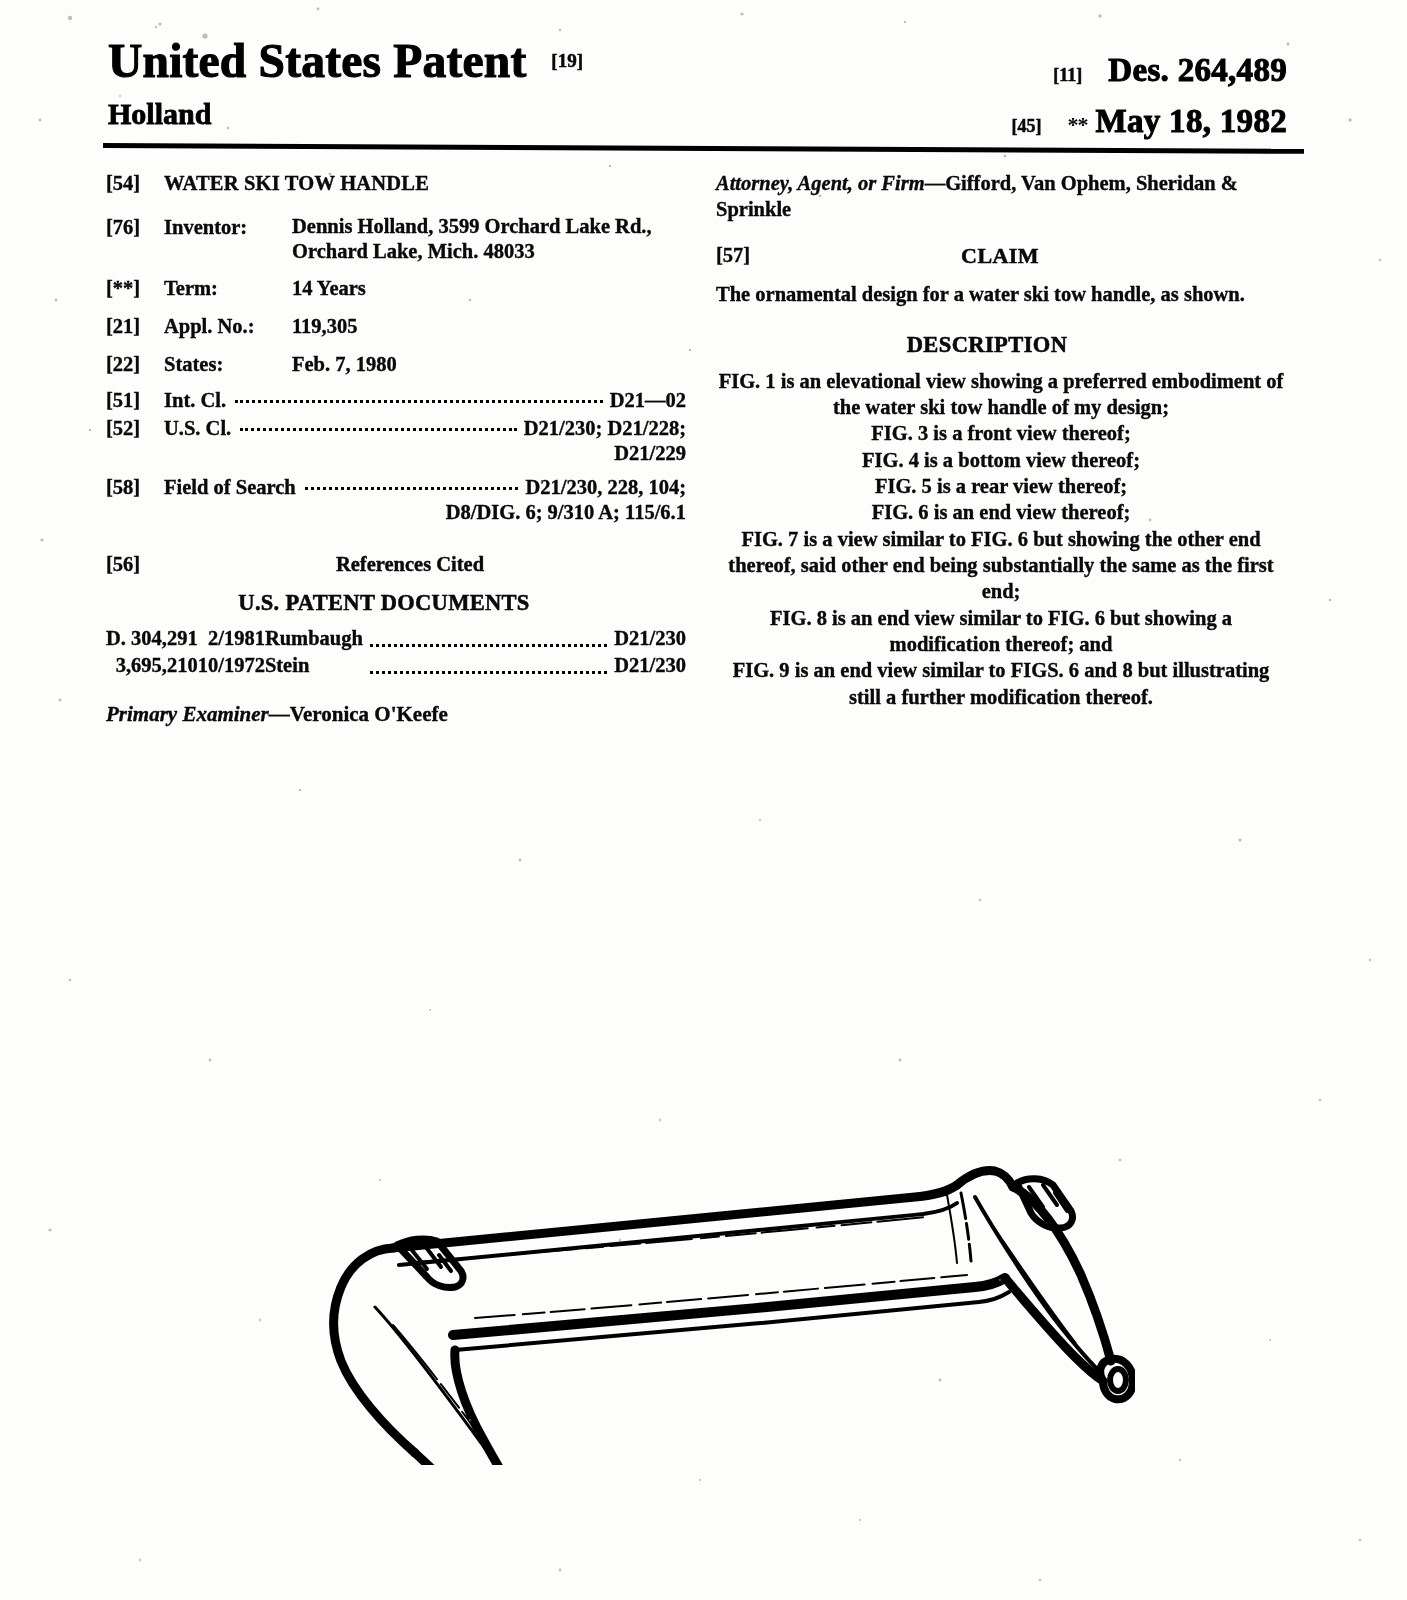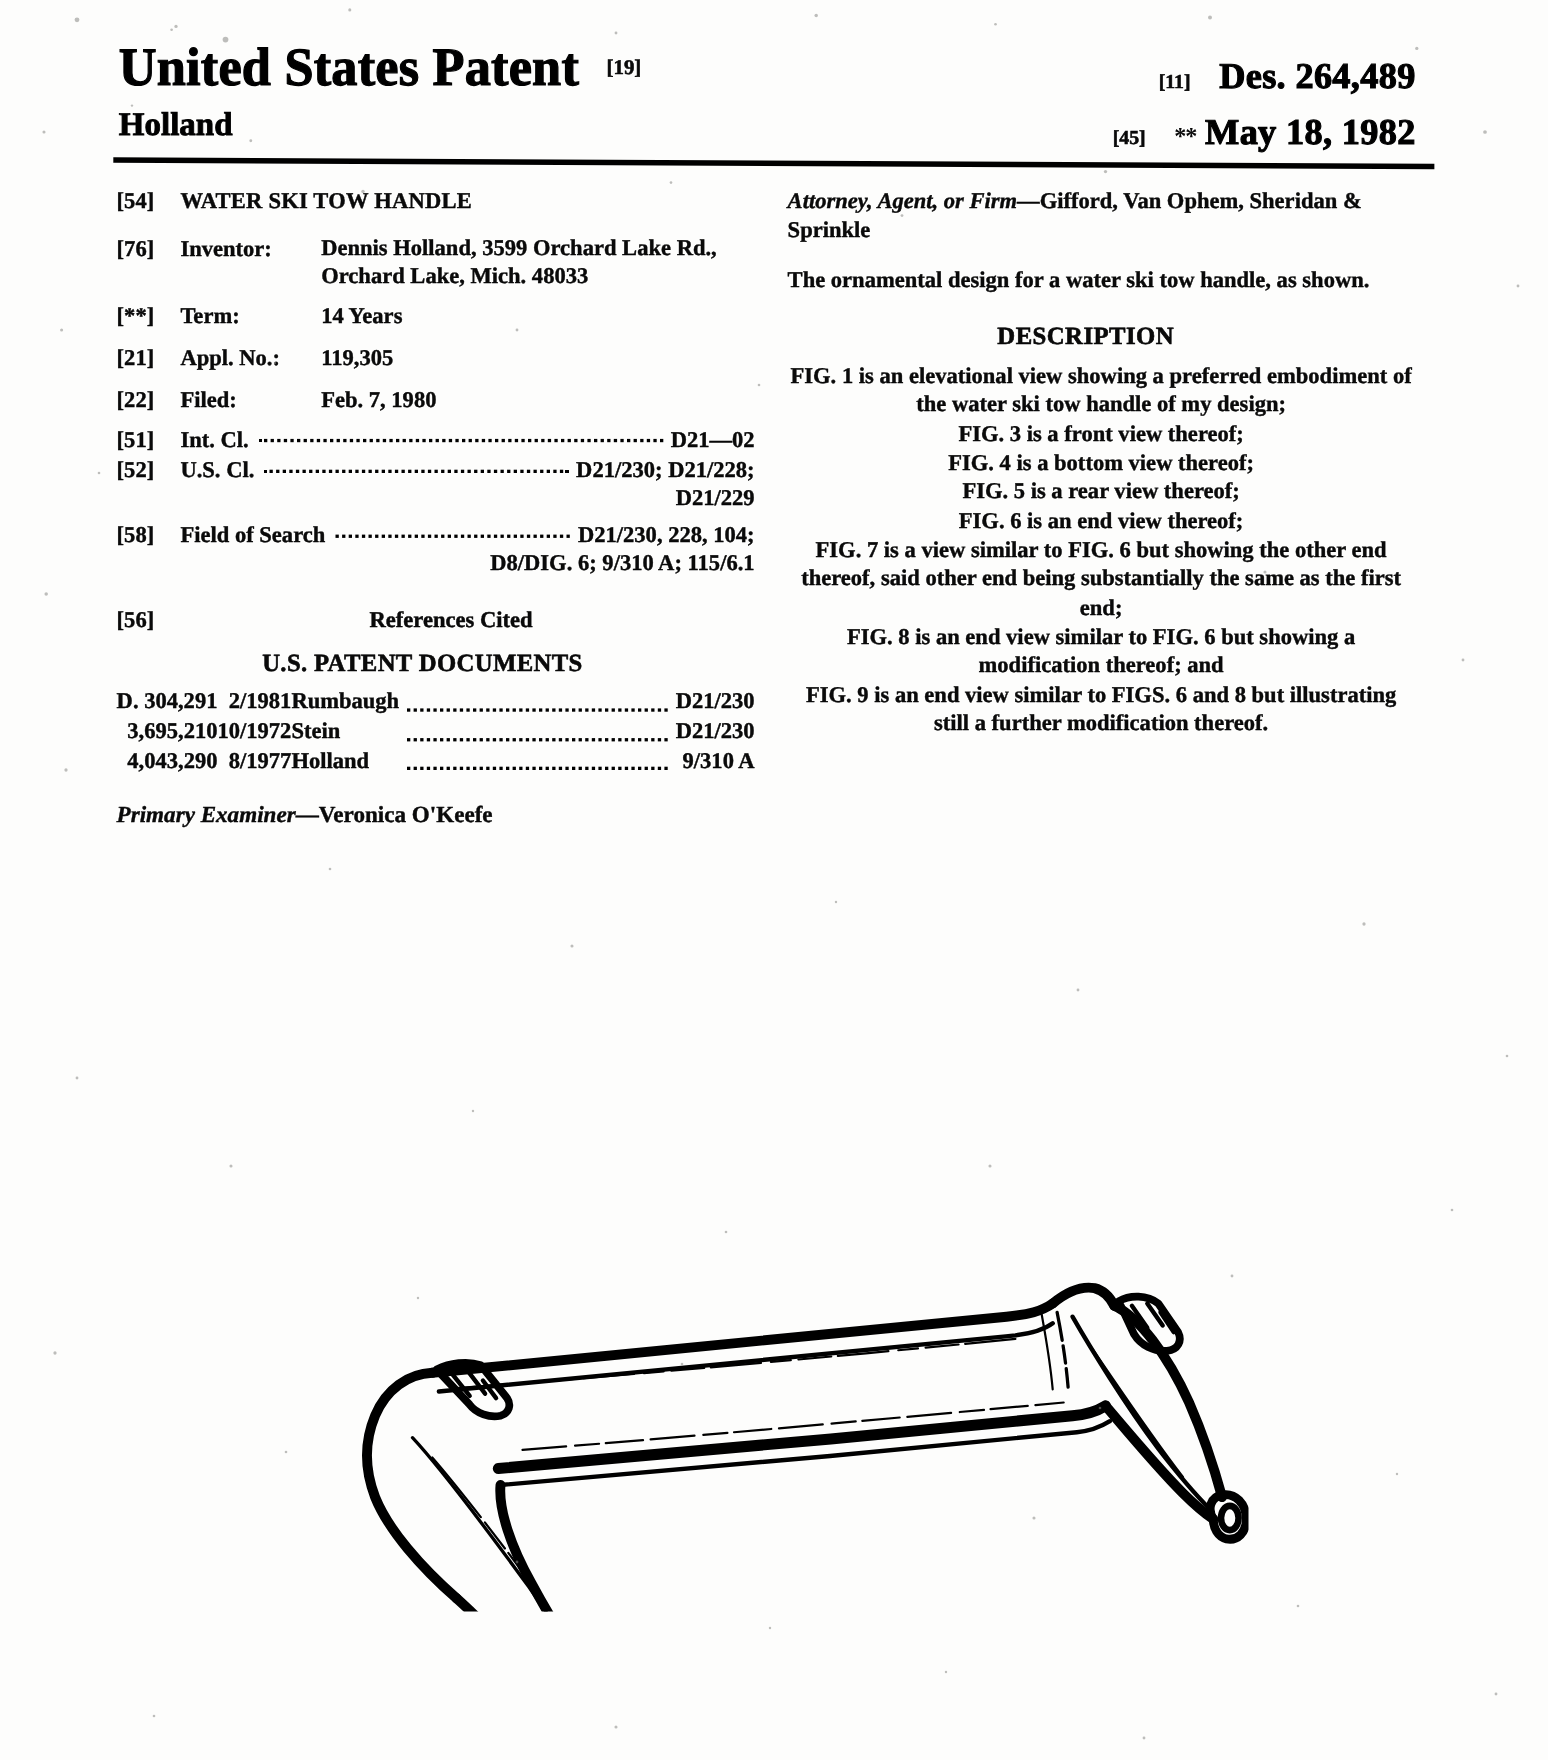--- a/index.html
+++ b/index.html
@@ -354,21 +354,21 @@
       </div>
 
       <div class="fld">
         <span class="tag">[21]</span>
         <span class="lbl lbl-w">Appl. No.:</span>
         <span class="val">119,305</span>
       </div>
 
       <div class="fld">
         <span class="tag">[22]</span>
-        <span class="lbl lbl-w">Filed:</span>
+        <span class="lbl lbl-w">States:</span>
         <span class="val">Feb. 7, 1980</span>
       </div>
 
       <div class="clsrow" id="f51">
         <span class="tag">[51]</span>
         <span class="cls-label">Int. Cl.</span>
         <span class="leader"></span>
         <span class="cls-val">D21—02</span>
       </div>
 
@@ -408,43 +408,38 @@
           </tr>
           <tr>
             <td class="r-num">3,695,210</td>
             <td class="r-date">10/1972</td>
             <td class="r-name">Stein</td>
             <td class="r-lead">
                 <span></span>
               </td>
             <td class="r-cls">D21/230</td>
           </tr>
-          <tr>
-            <td class="r-num">4,043,290</td>
-            <td class="r-date">8/1977</td>
-            <td class="r-name">Holland</td>
-            <td class="r-lead">
-                <span></span>
-              </td>
-            <td class="r-cls">9/310 A</td>
-          </tr>
         </tbody>
       </table>
 
       <div id="examiner">
         <i>Primary Examiner</i><span>—Veronica O'Keefe</span>
       </div>
     </div>
 
     <div class="col" id="col-right">
 
       <div id="attorney">
         <i>Attorney, Agent, or Firm</i><span>—Gifford, Van Ophem, Sheridan &amp; Sprinkle</span>
       </div>
 
+      <div id="claim-head">
+        <span class="tag">[57]</span>
+        <span class="ch-title">CLAIM</span>
+      </div>
 
       <div id="claim-body">The ornamental design for a water ski tow handle, as shown.</div>
 
       <div id="desc-title">DESCRIPTION</div>
 
       <div id="desc-body">
         <p>FIG. 1 is an elevational view showing a preferred embodiment of the water ski tow handle of my design;</p>
         <p>FIG. 3 is a front view thereof;</p>
         <p>FIG. 4 is a bottom view thereof;</p>
         <p>FIG. 5 is a rear view thereof;</p>

